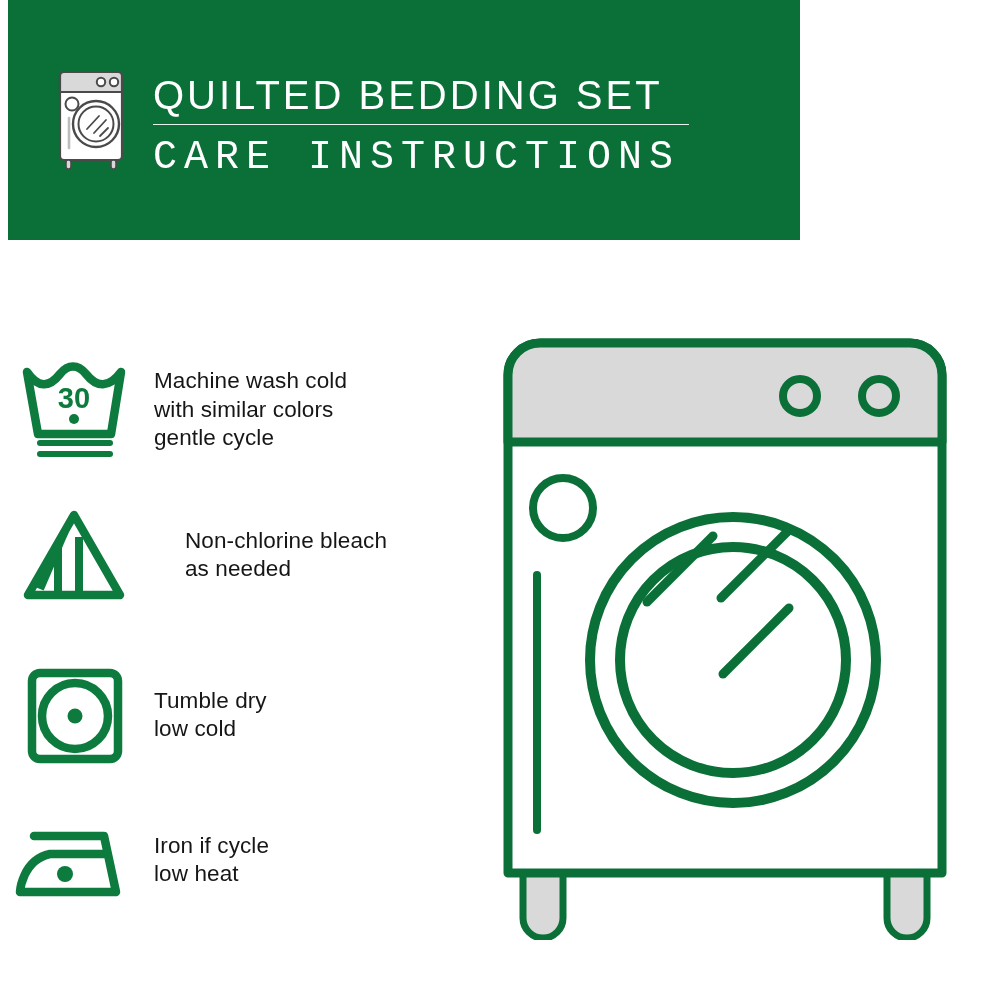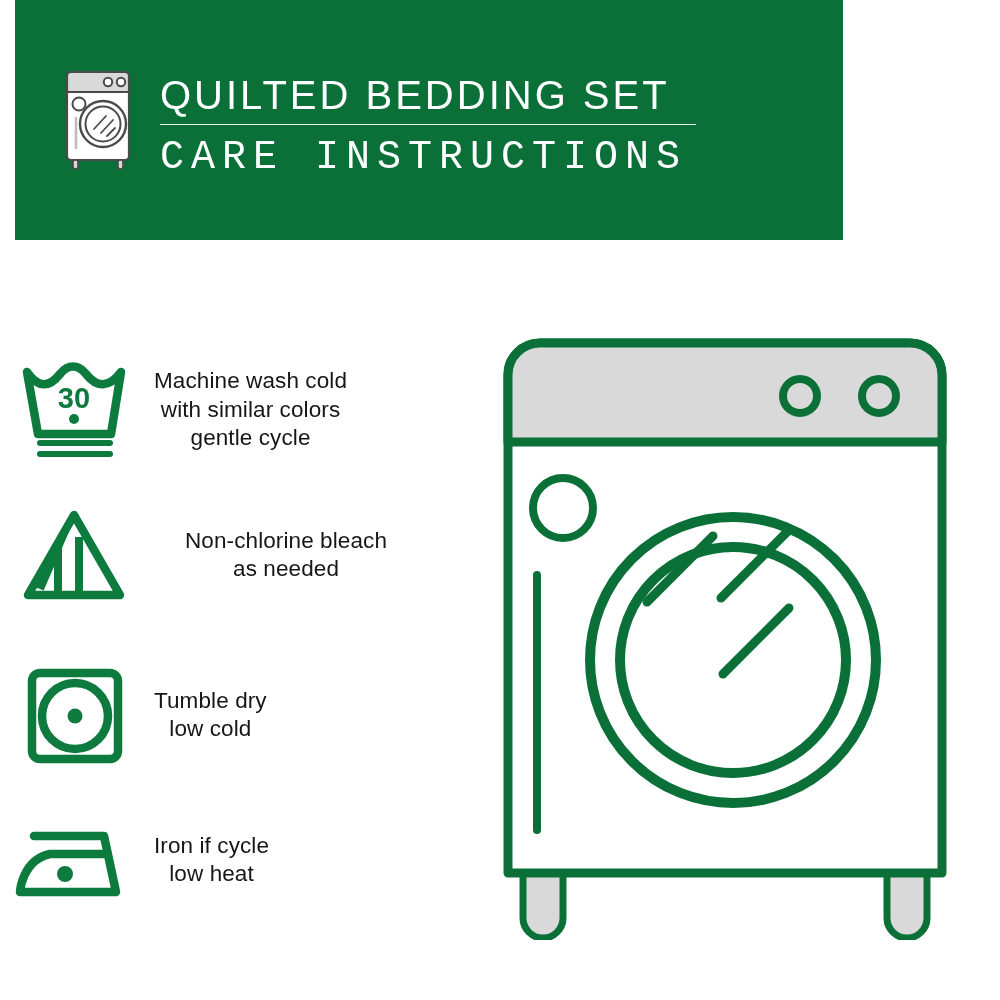--- a/index.html
+++ b/index.html
@@ -14,26 +14,25 @@
     position: relative;
     width: 1000px;
     height: 1000px;
     background: #ffffff;
     overflow: hidden;
   }
 
   
   .header-band {
     position: absolute;
-    left: 15px;
+    left: 8px;
     top: 0;
     width: 792px;
     height: 240px;
     background: #0a7038;
-    padding-left: 36px;
   }
   .header-logo {
     position: absolute;
     left: 46px;
     top: 68px;
     width: 76px;
     height: 104px;
   }
   .header-titles {
     position: absolute;
@@ -97,21 +96,20 @@
     justify-content: center;
   }
   .care-text {
     color: #161616;
     font-size: 22.5px;
     line-height: 28.5px;
     letter-spacing: 0.1px;
     font-weight: 400;
     white-space: pre-line;
     padding-left: 4px;
-    text-align: center;
   }
 
   
   .machine-wrap {
     position: absolute;
     left: 495px;
     top: 330px;
     width: 480px;
     height: 610px;
   }

